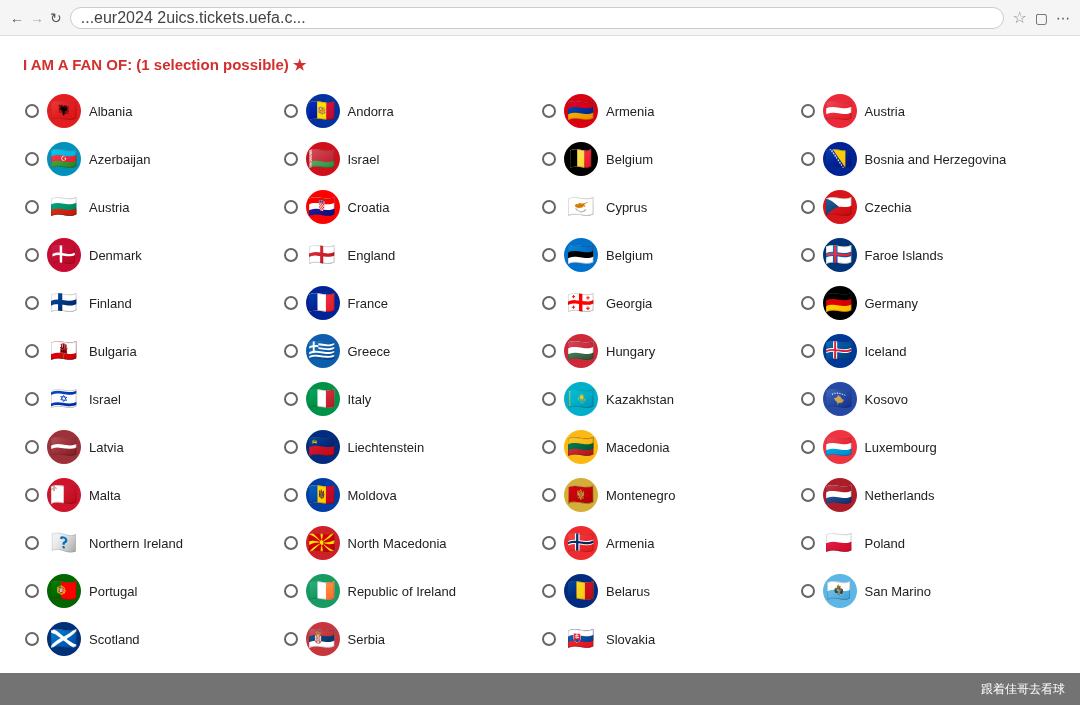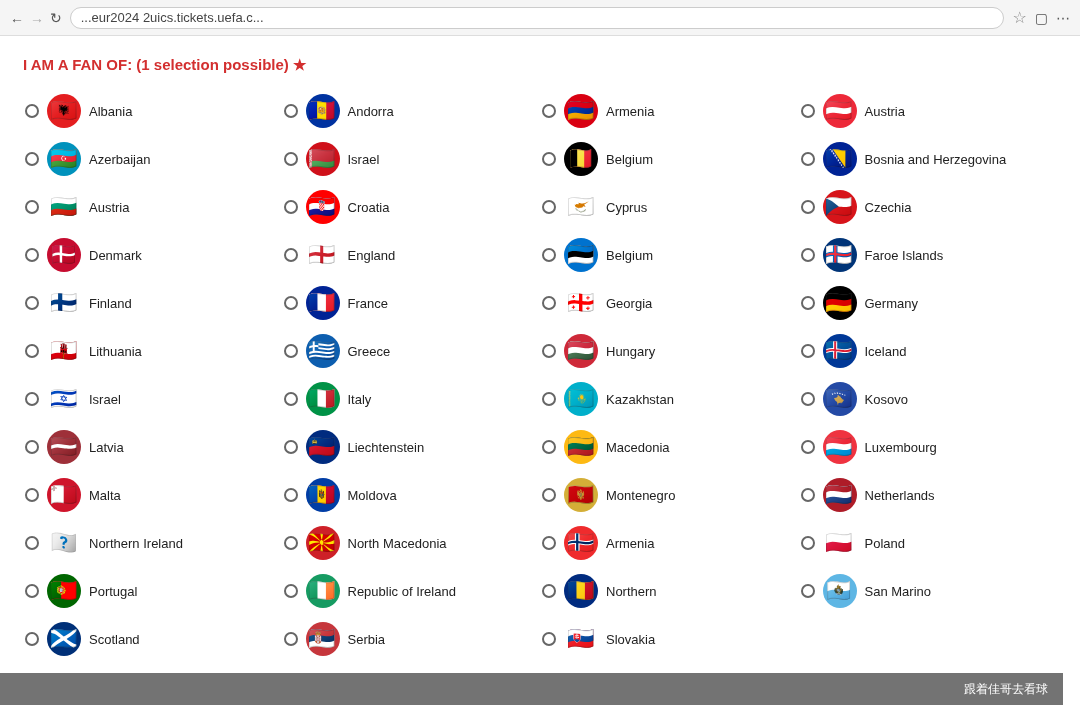--- a/index.html
+++ b/index.html
@@ -27,21 +27,21 @@
     }
     .url-bar {
       flex: 1;
       height: 22px;
       background: white;
       border: 1px solid #ccc;
       border-radius: 11px;
       display: flex;
       align-items: center;
       padding: 0 10px;
-      font-size: 13px;
+      font-size: 16px;
       color: #444;
     }
     .main-content {
       background: white;
       padding: 20px 23px;
       height: calc(705px - 36px);
       overflow: hidden;
     }
     .title {
       color: #d32f2f;
@@ -133,21 +133,21 @@
     .flag-romania { background: #002B7F; }
     .flag-san-marino { background: #5EB6E4; }
     .flag-scotland { background: #003078; }
     .flag-serbia { background: #C6363C; }
     .flag-slovakia { background: #fff; }
 
     .overlay-bar {
       position: absolute;
       bottom: 0;
       left: 0;
-      right: 17px;
+      right: 0;
       height: 32px;
       background: rgba(0,0,0,0.55);
       display: flex;
       align-items: center;
       justify-content: flex-end;
       padding-right: 15px;
     }
     .overlay-text {
       color: white;
       font-size: 12px;
@@ -272,21 +272,21 @@
         <span class="country-name">Georgia</span>
       </div>
       <div class="country-item">
         <div class="radio-circle"></div>
         <div class="flag flag-germany" style="font-size: 22px;">🇩🇪</div>
         <span class="country-name">Germany</span>
       </div>
       <div class="country-item">
         <div class="radio-circle"></div>
         <div class="flag flag-gibraltar" style="font-size: 22px;">🇬🇮</div>
-        <span class="country-name">Lithuania</span>
+        <span class="country-name">Bulgaria</span>
       </div>
       <div class="country-item">
         <div class="radio-circle"></div>
         <div class="flag flag-greece" style="font-size: 22px;">🇬🇷</div>
         <span class="country-name">Greece</span>
       </div>
       <div class="country-item">
         <div class="radio-circle"></div>
         <div class="flag flag-hungary" style="font-size: 22px;">🇭🇺</div>
         <span class="country-name">Hungary</span>
@@ -382,21 +382,21 @@
         <span class="country-name">Portugal</span>
       </div>
       <div class="country-item">
         <div class="radio-circle"></div>
         <div class="flag flag-republic-ireland" style="font-size: 22px;">🇮🇪</div>
         <span class="country-name">Republic of Ireland</span>
       </div>
       <div class="country-item">
         <div class="radio-circle"></div>
         <div class="flag flag-romania" style="font-size: 22px;">🇷🇴</div>
-        <span class="country-name">Northern</span>
+        <span class="country-name">Belarus</span>
       </div>
       <div class="country-item">
         <div class="radio-circle"></div>
         <div class="flag flag-san-marino" style="font-size: 22px;">🇸🇲</div>
         <span class="country-name">San Marino</span>
       </div>
       <div class="country-item">
         <div class="radio-circle"></div>
         <div class="flag flag-scotland" style="font-size: 22px;">🏴󠁧󠁢󠁳󠁣󠁴󠁿</div>
         <span class="country-name">Scotland</span>

